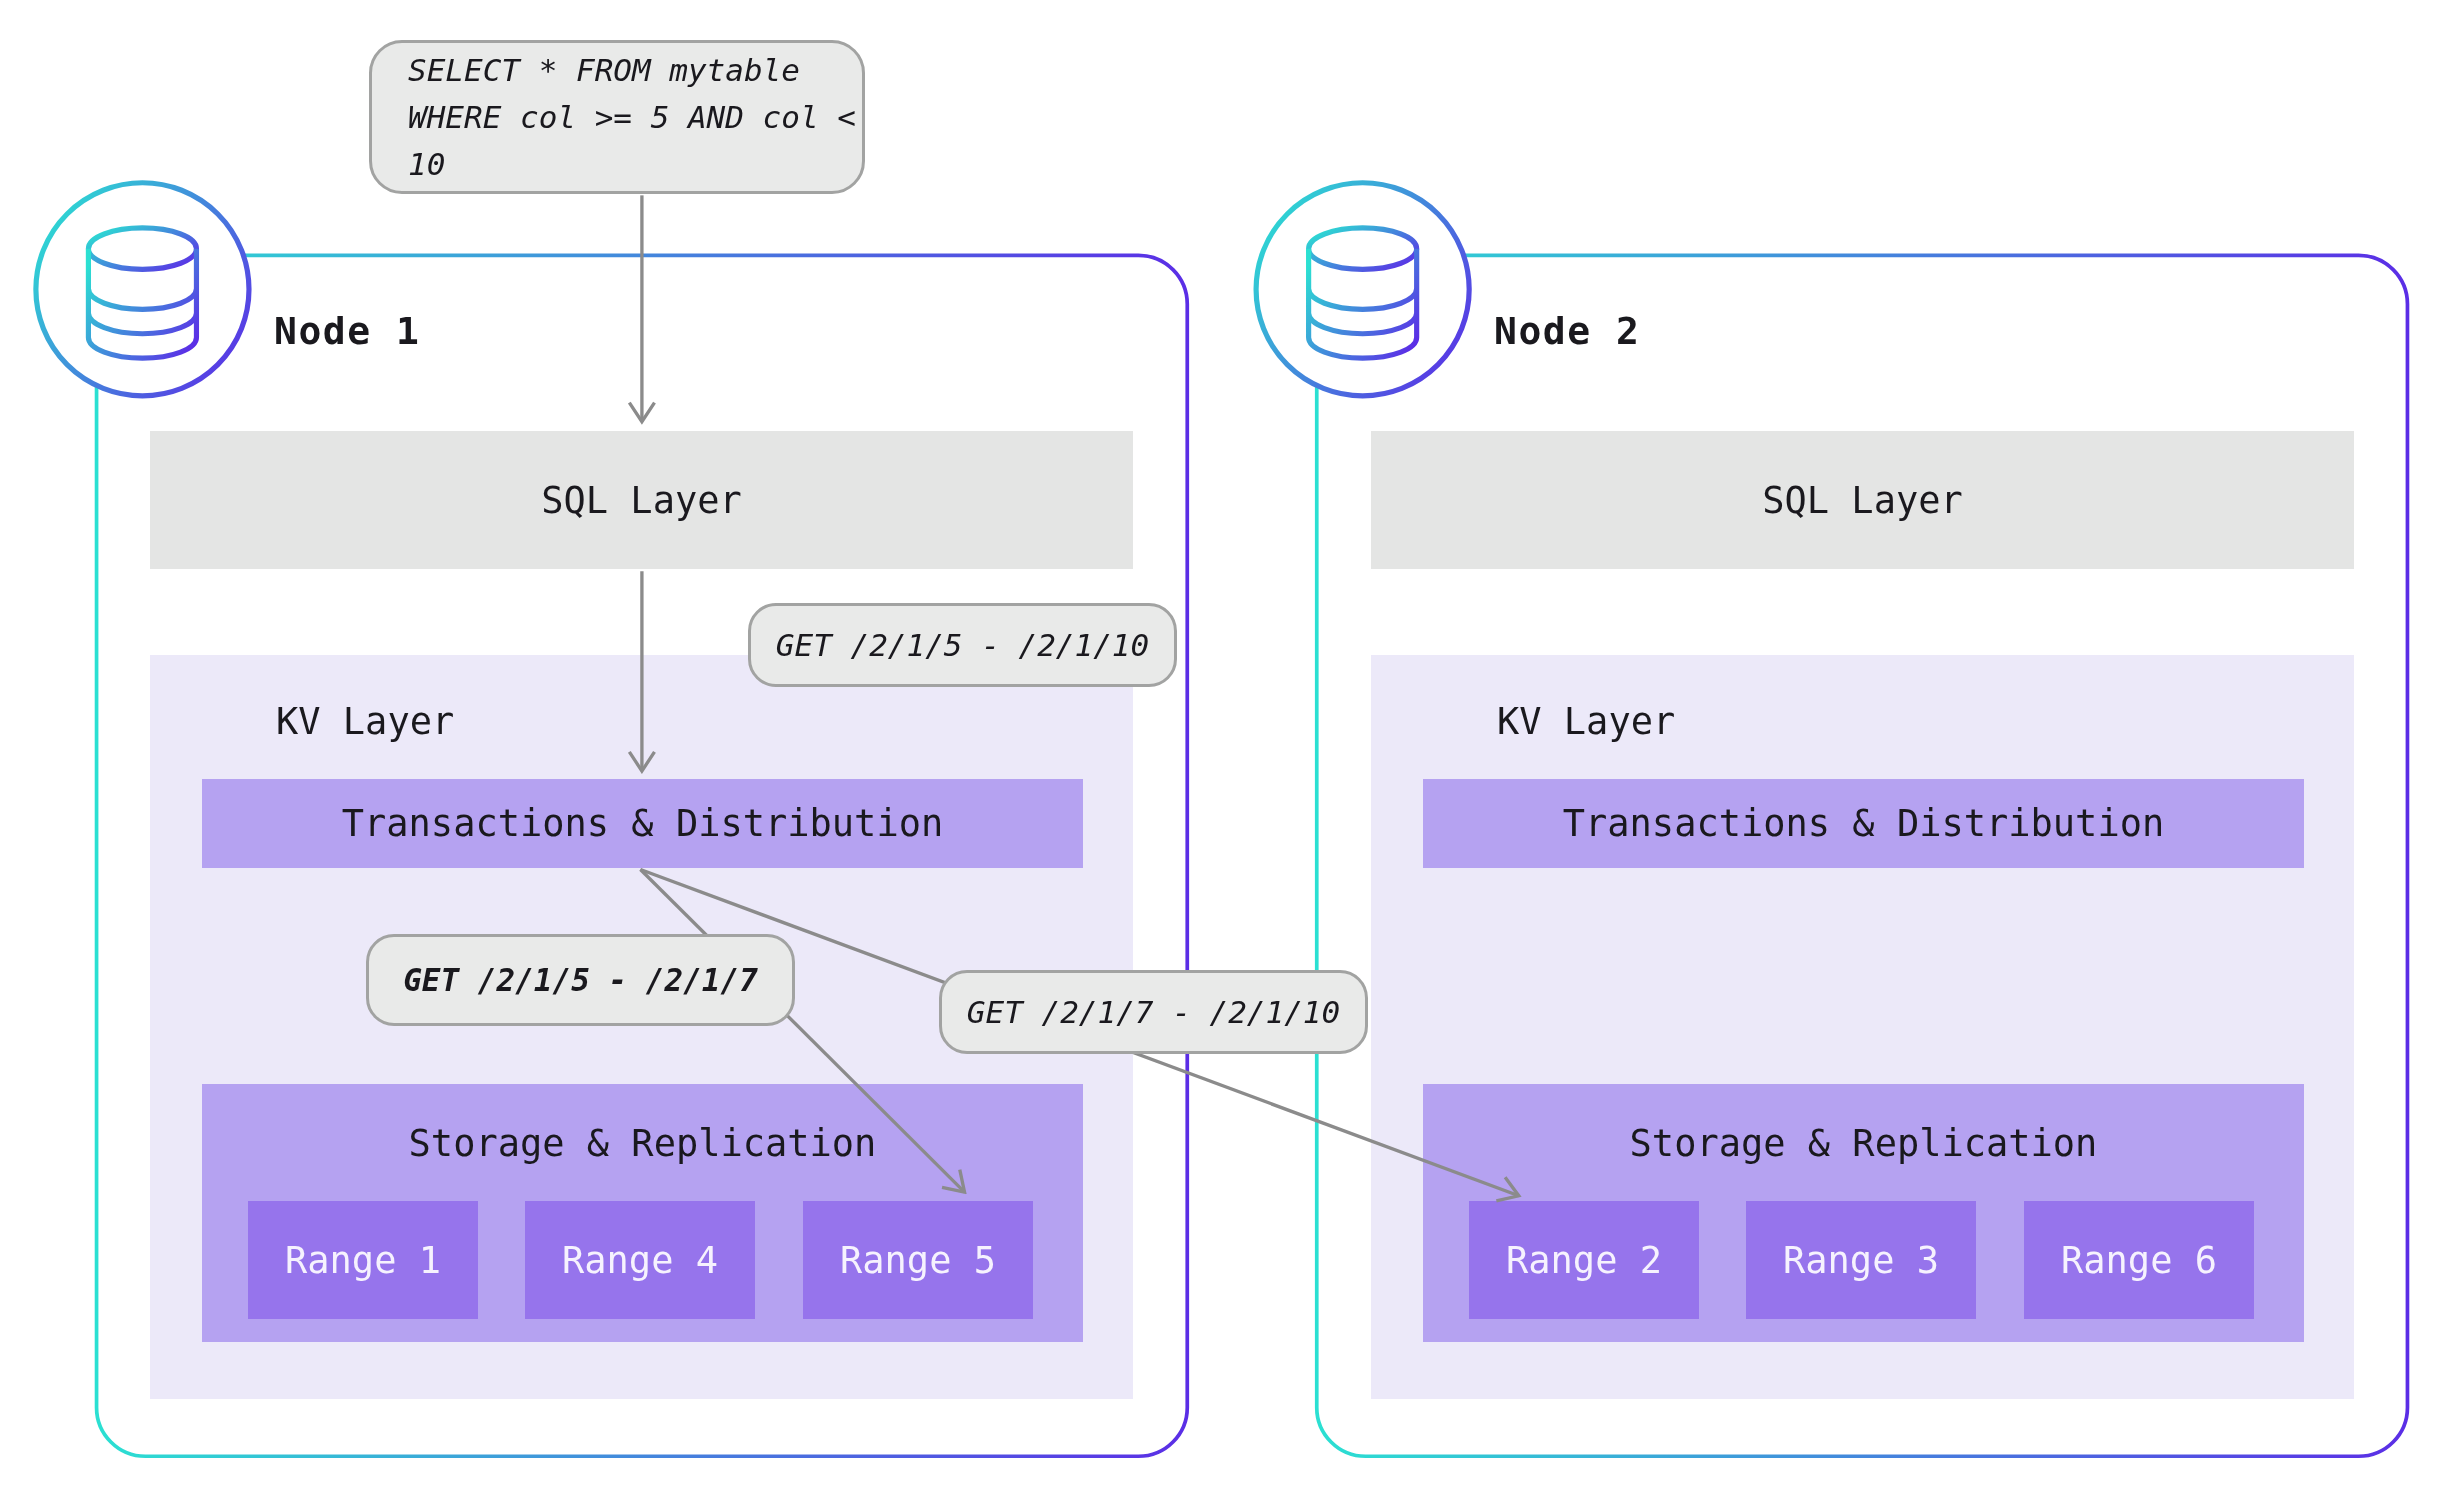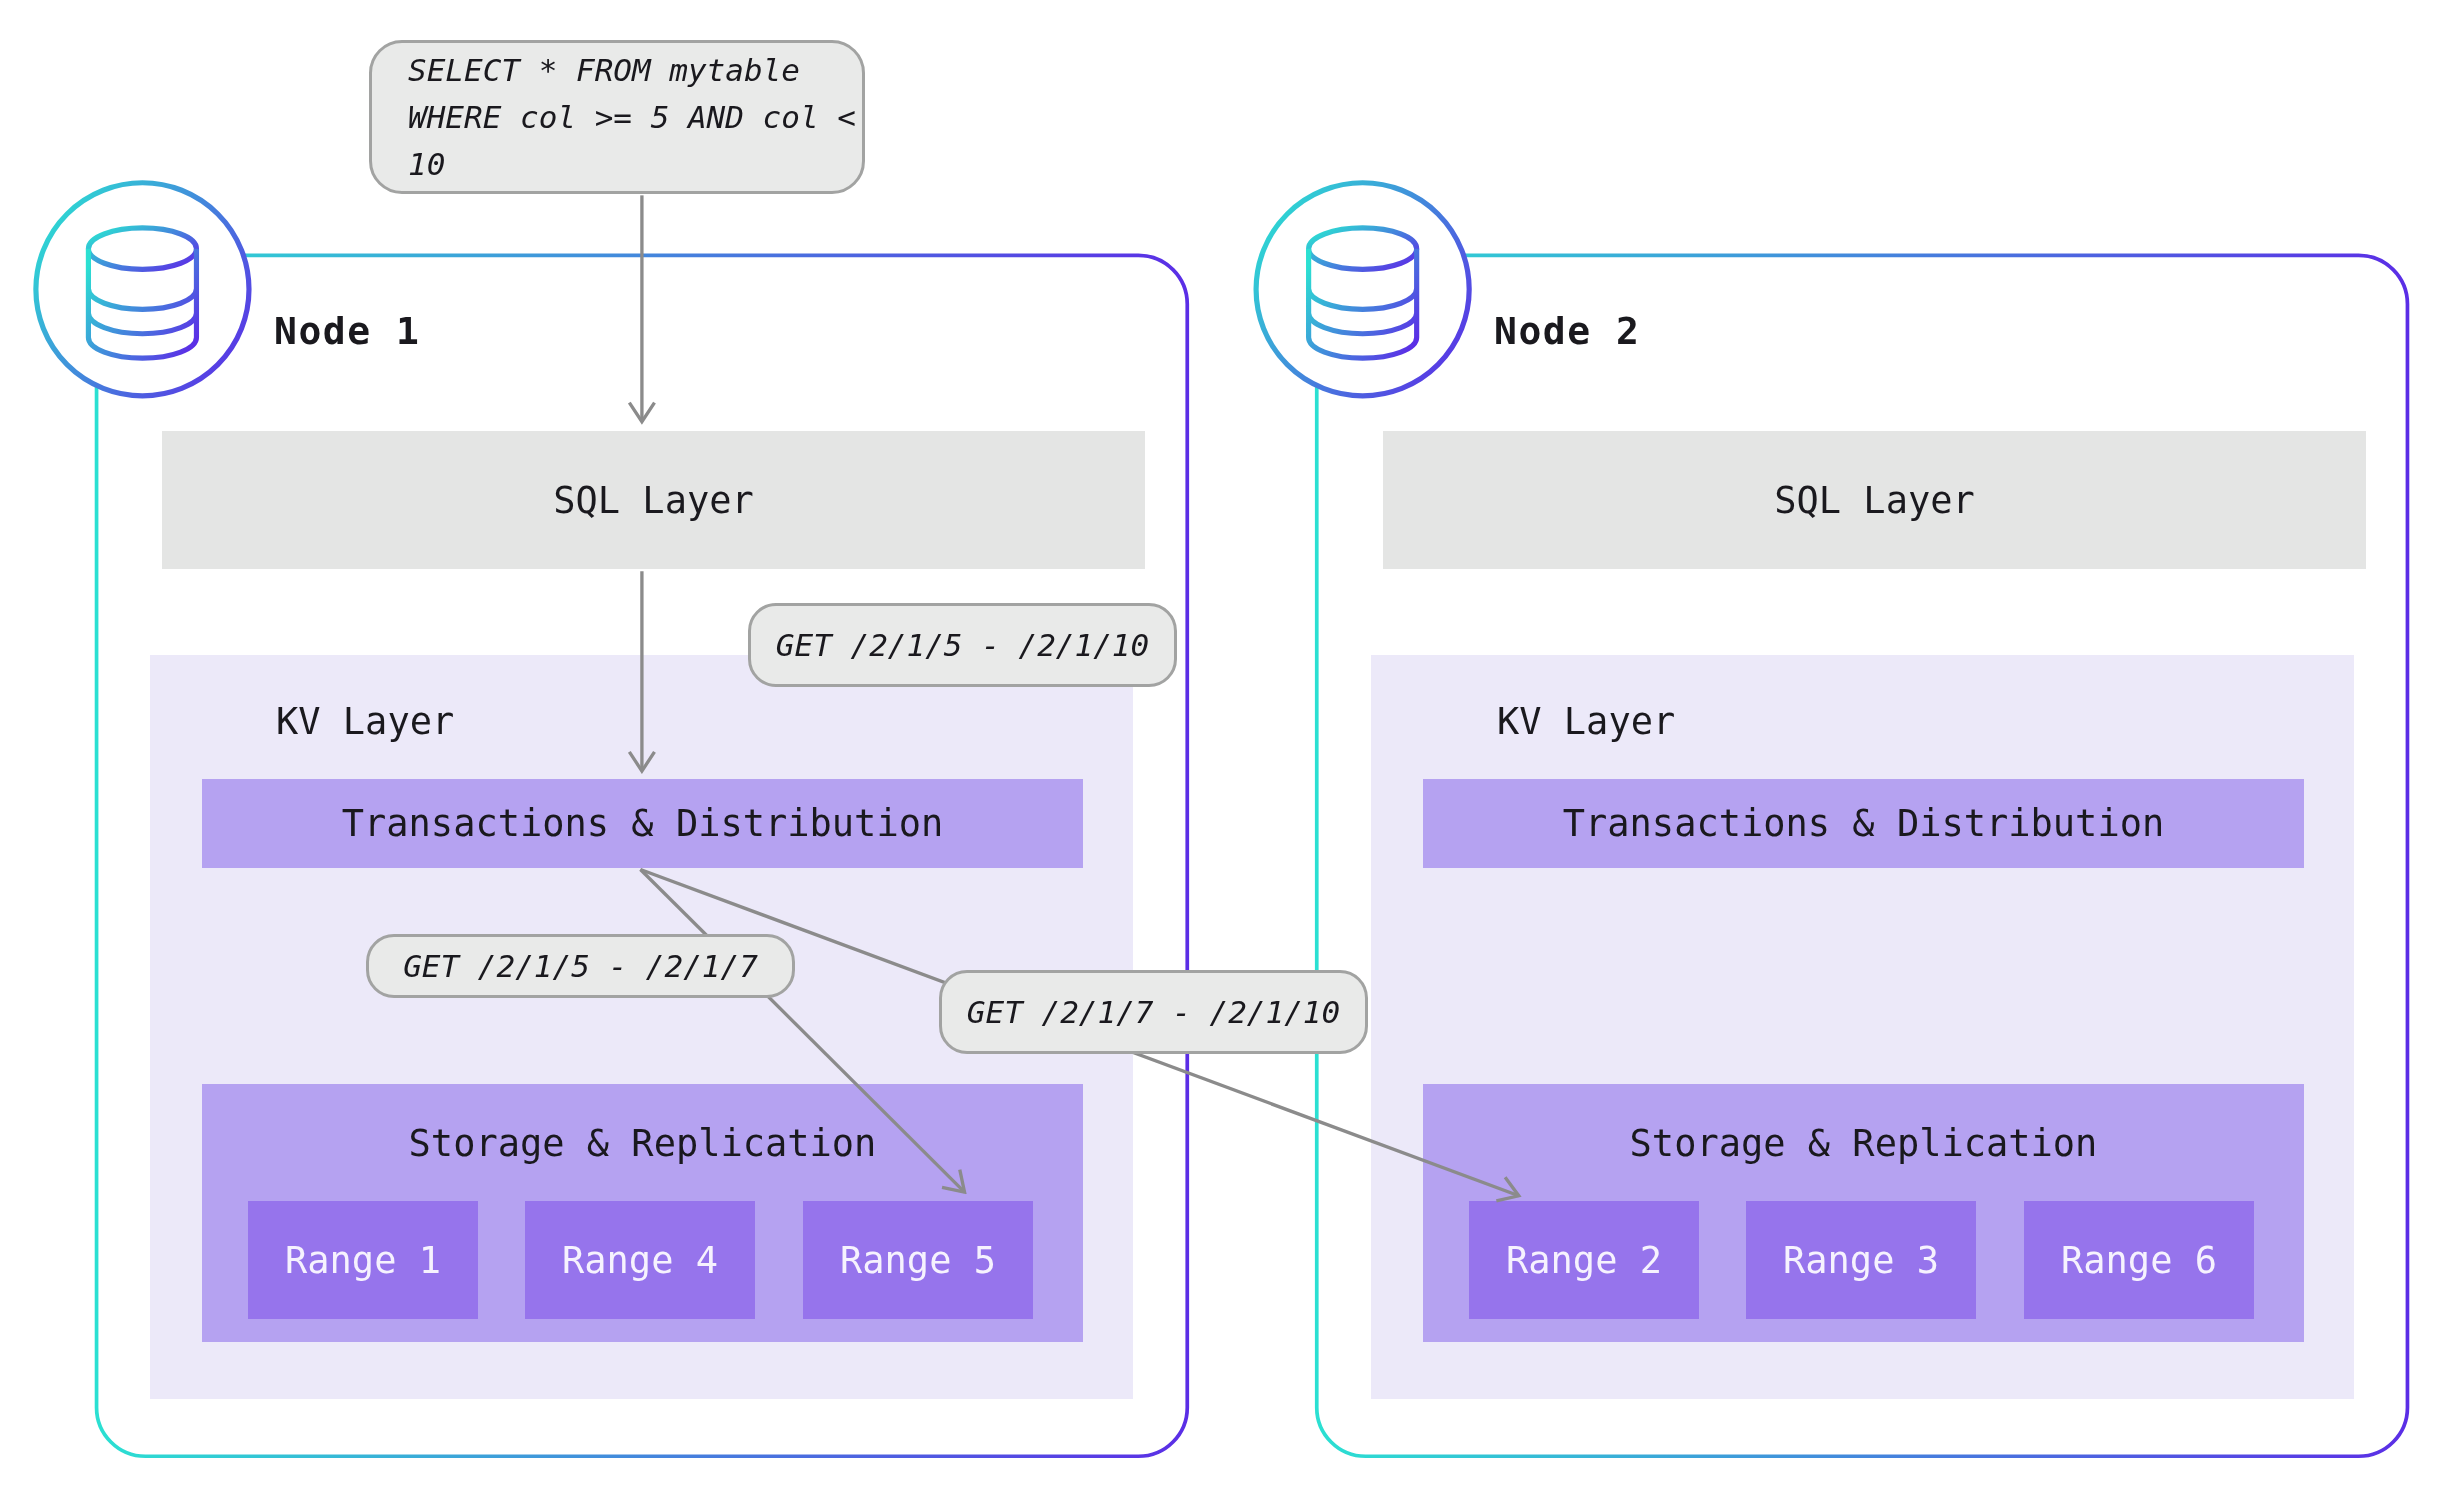--- a/index.html
+++ b/index.html
@@ -19,21 +19,21 @@
   html,body{margin:0;padding:0;background:var(--page-bg);}
   .stage{
     position:relative;width:2450px;height:1511px;overflow:hidden;
     background:var(--page-bg);
     font-family:"DejaVu Sans Mono","Liberation Mono",monospace;
     color:var(--ink);
   }
   .abs{position:absolute;}
   .center{display:flex;align-items:center;justify-content:center;}
   
-  .sql-layer{background:var(--sql-bg);font-size:37px;z-index:1;margin-left:12px;}
+  .sql-layer{background:var(--sql-bg);font-size:37px;z-index:1;}
   .kv-layer{background:var(--kv-bg);z-index:1;}
   .kv-label{font-size:37px;line-height:46px;z-index:2;}
   .purple-bar{background:var(--bar-bg);font-size:37px;z-index:2;align-items:center;}
   .storage-bar{background:var(--bar-bg);z-index:2;}
   .storage-title{position:absolute;left:0;top:38px;width:100%;text-align:center;font-size:37px;}
   .range-box{position:absolute;top:117px;width:230px;height:118px;background:var(--range-bg);
     color:var(--range-ink);font-size:37px;z-index:3;}
   .node-label{font-size:38px;font-weight:bold;line-height:49px;z-index:2;letter-spacing:1.5px;}
   
   .callout{
@@ -150,21 +150,21 @@
 
   <div class="abs callout query-callout">
     <span>SELECT * FROM mytable</span>
     <span>WHERE col &gt;= 5 AND col &lt; 10</span>
   </div>
 
   <div class="abs callout center" style="left:748px;top:603px;width:429px;height:84px;">
     <span>GET /2/1/5 - /2/1/10</span>
   </div>
 
-  <div class="abs callout center" style="left:366px;top:934px;width:429px;height:64px;">
+  <div class="abs callout center" style="left:366px;top:934px;width:429px;height:92px;font-weight:bold;">
     <span>GET /2/1/5 - /2/1/7</span>
   </div>
 
   <div class="abs callout center" style="left:939px;top:950px;width:429px;height:84px;margin-top:20px;">
     <span>GET /2/1/7 - /2/1/10</span>
   </div>
 
 </div>
 
 

